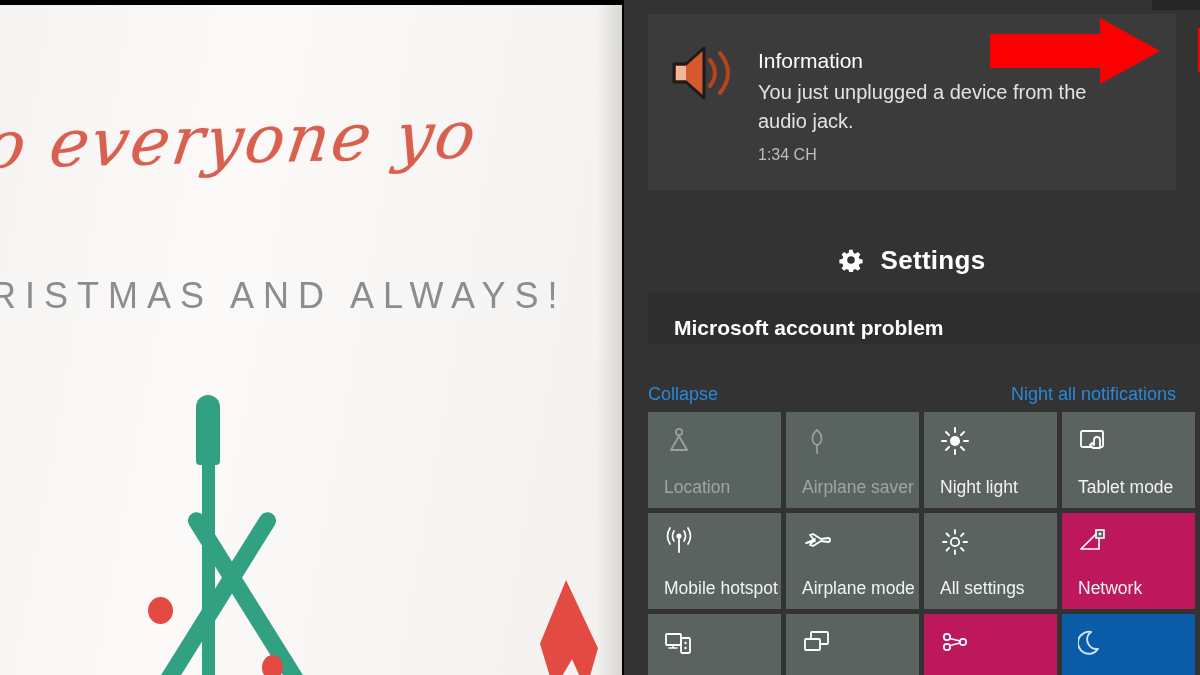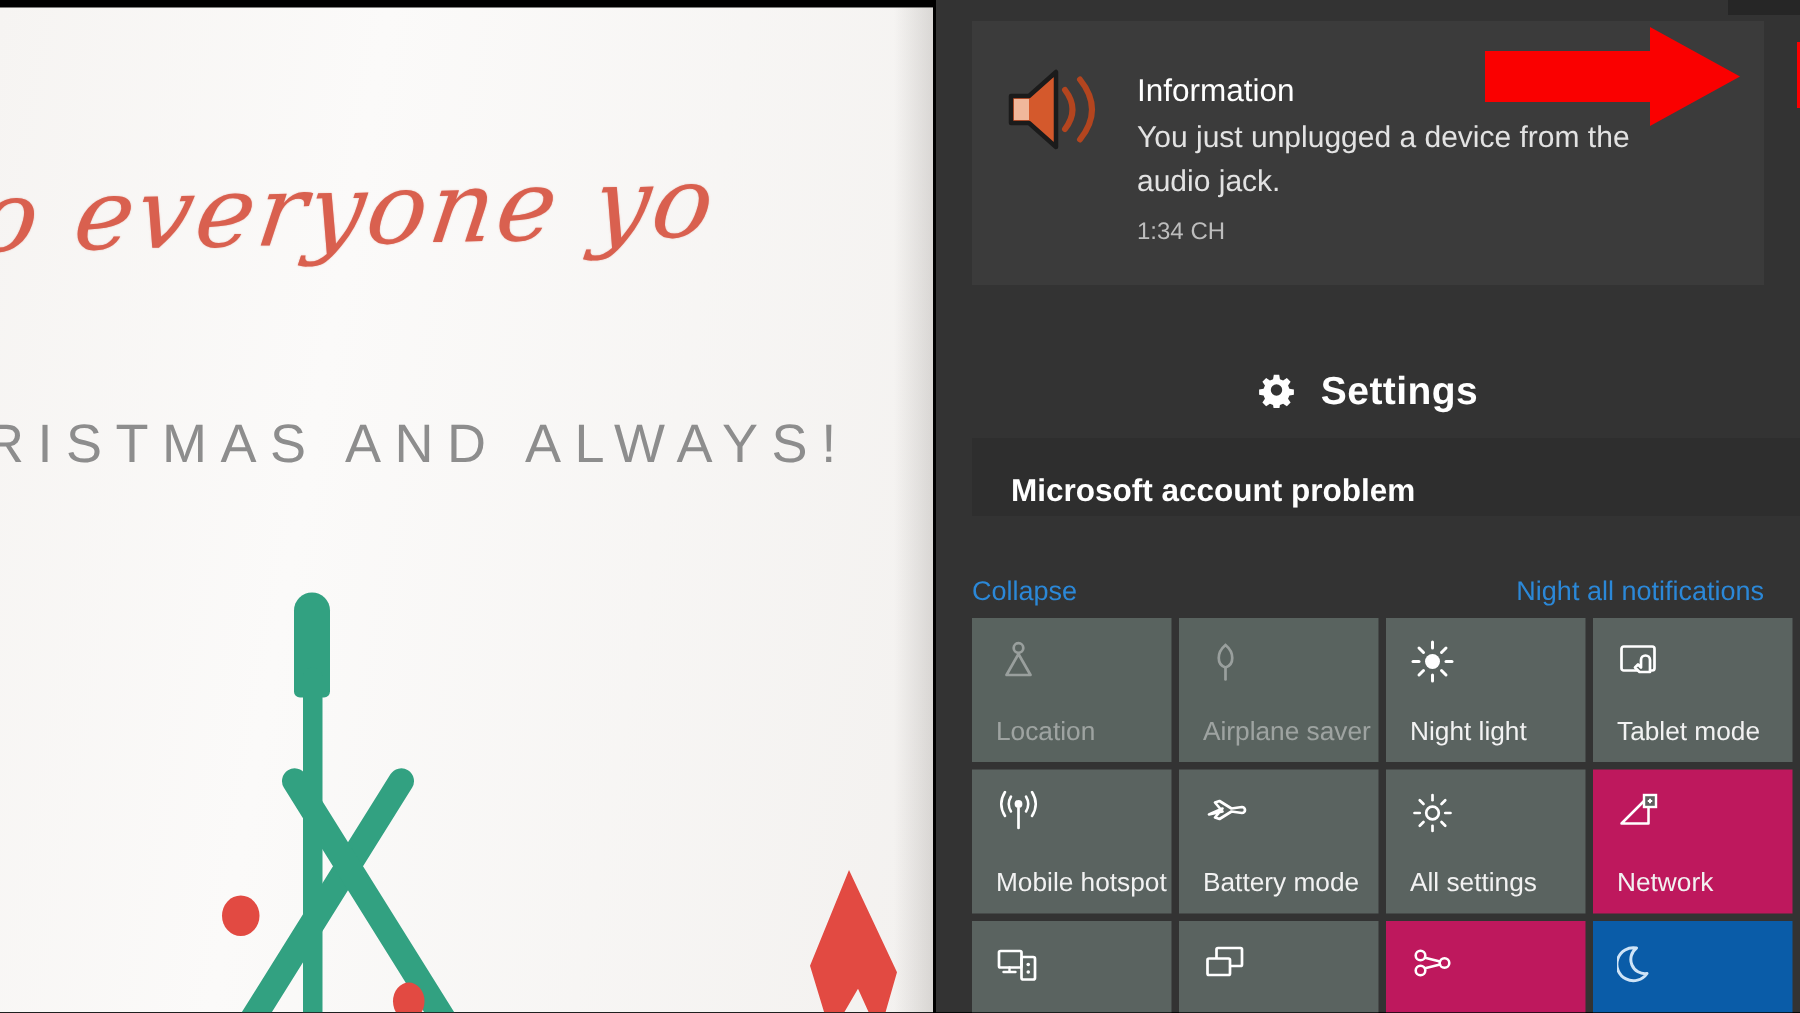--- a/index.html
+++ b/index.html
@@ -314,21 +314,21 @@
         <path d="M6 1 q-5 8 0 16" fill="none" stroke="#ffffff" stroke-width="1.7" stroke-linecap="round"></path>
         <path d="M24 1 q5 8 0 16" fill="none" stroke="#ffffff" stroke-width="1.7" stroke-linecap="round"></path>
       </svg>
       <span class="tile-label">Mobile hotspot</span>
     </div>
 
     <div class="tile">
       <svg class="tile-icon" viewBox="0 0 30 30">
         <path d="M4 16 l9-2 l-5-6 l3-1 l8 5 l7-1 a2 2 0 0 1 0 4 l-7-1 l-8 5 l-3-1 l5-6 Z" fill="none" stroke="#ffffff" stroke-width="1.8" stroke-linejoin="round"></path>
       </svg>
-      <span class="tile-label">Battery mode</span>
+      <span class="tile-label">Airplane mode</span>
     </div>
 
     <div class="tile">
       <svg class="tile-icon" viewBox="0 0 30 30">
         <circle cx="15" cy="15" r="4.2" fill="none" stroke="#ffffff" stroke-width="1.8"></circle>
         <g stroke="#ffffff" stroke-width="1.8" stroke-linecap="round">
           <path d="M15 3 v3.5"></path>
             <path d="M15 23.5 v3.5"></path>
           <path d="M3 15 h3.5"></path>
             <path d="M23.5 15 h3.5"></path>

